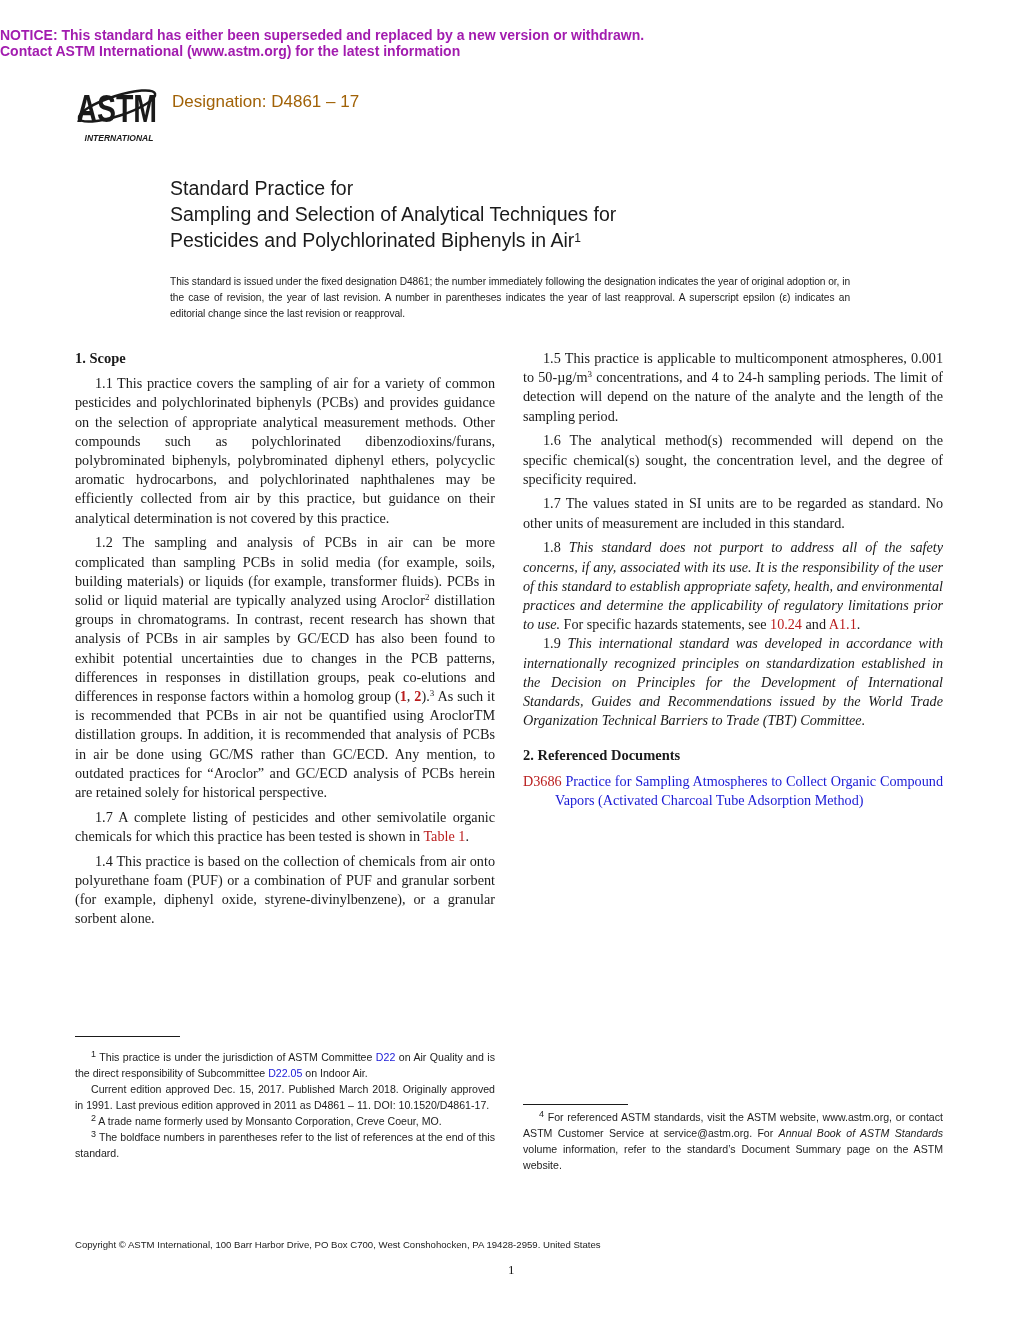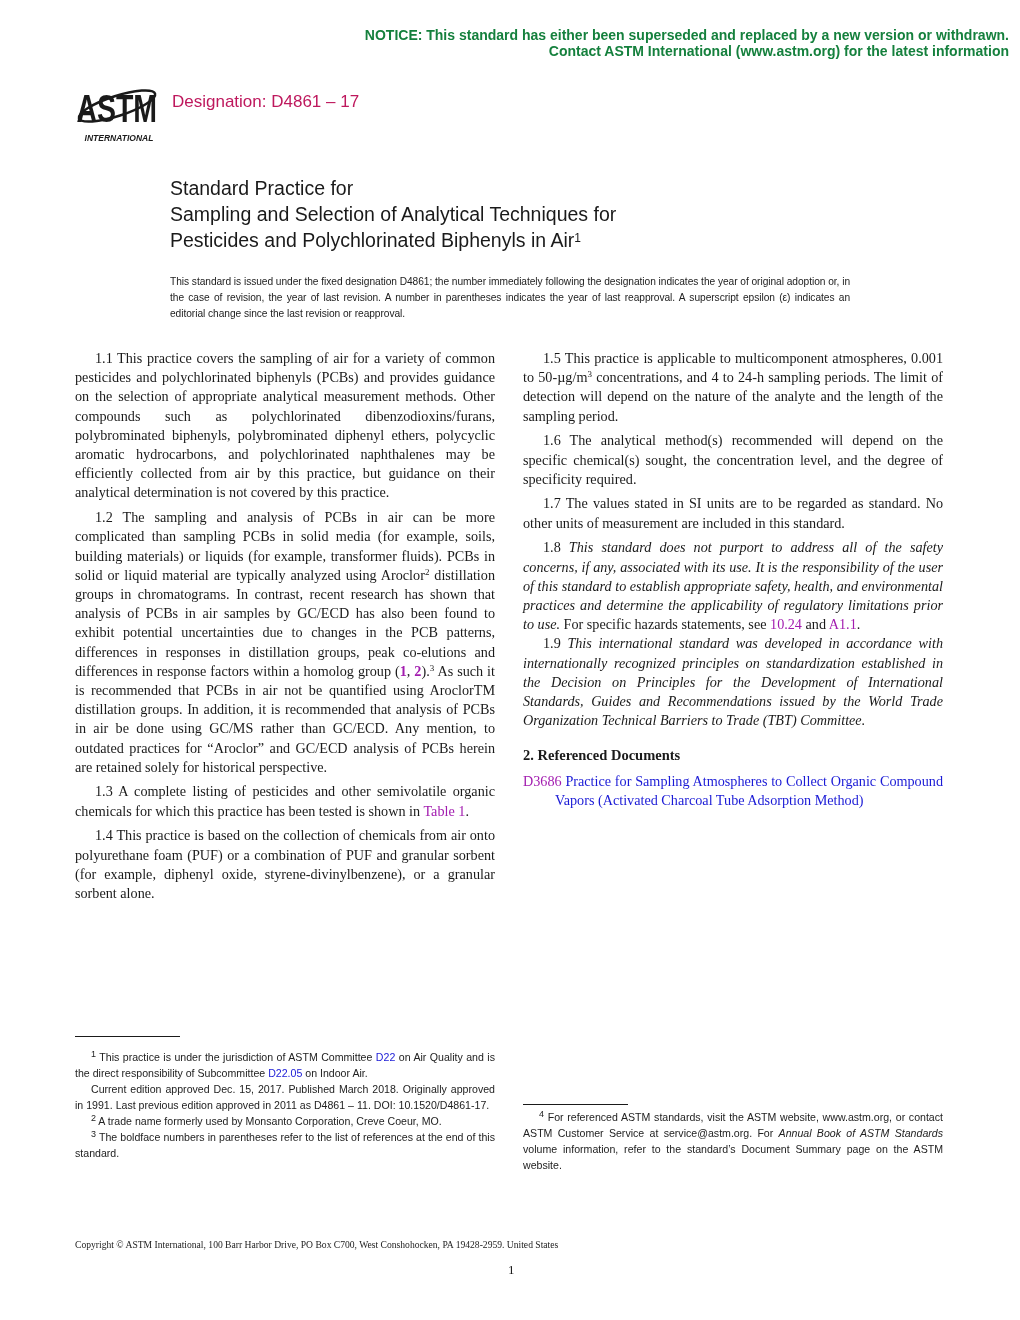--- a/index.html
+++ b/index.html
@@ -1,45 +1,45 @@
 <!DOCTYPE html>
 <html><head>
 <meta charset="utf-8">
 <style>
   html, body { margin: 0; padding: 0; background: #ffffff; }
   body { width: 1020px; height: 1320px; position: relative; overflow: hidden;
          font-family: "Liberation Serif", serif; color: #1a1a1a; }
-  .notice { position: absolute; top: 27px; left: 0; width: 1009px; text-align: right;
-            font-family: "Liberation Sans", sans-serif; font-weight: bold; color: #15803d;
+  .notice { position: absolute; top: 27px; left: 0; width: 1009px; text-align: left;
+            font-family: "Liberation Sans", sans-serif; font-weight: bold; color: #a21caf;
             font-size: 14px; line-height: 16px; }
   .logo { position: absolute; left: 74px; top: 74px; width: 86px; height: 70px; }
   .designation { position: absolute; left: 172px; top: 92px; font-family: "Liberation Sans", sans-serif;
-                 font-size: 17px; color: #be185d; }
+                 font-size: 17px; color: #a16207; }
   .title { position: absolute; left: 170px; top: 175px; font-family: "Liberation Sans", sans-serif;
            font-weight: normal; font-size: 19.5px; line-height: 26px; color: #1a1a1a; }
   .title sup { font-size: 12px; vertical-align: top; position: relative; top: -2px; }
   .intro { position: absolute; left: 170px; top: 274px; width: 680px; font-size: 10.2px;
            line-height: 16px; color: #222; text-align: justify; font-family: "Liberation Sans", sans-serif;
            letter-spacing: -0.05px; }
   .col { position: absolute; top: 349px; width: 420px; font-size: 14.2px; line-height: 19.2px; }
   .col.left { left: 75px; }
   .col.right { left: 523px; }
   .col p { margin: 0 0 5.5px 0; text-align: justify; text-indent: 20px; }
   .col h2 { margin: 0 0 6px 0; font-size: 14.5px; font-weight: bold; }
-  .red { color: #a21caf; }
+  .red { color: #b91c1c; }
   .blue { color: #1a1ad6; }
   .bold { font-weight: bold; }
   em { font-style: italic; }
   sup { font-size: 9px; vertical-align: top; position: relative; top: -3px; }
   .ref { margin: 0; padding-left: 32px; text-indent: -32px; text-align: justify; }
   .fn-rule { position: absolute; height: 1px; background: #1a1a1a; width: 105px; }
   .footnotes { position: absolute; font-size: 10.6px; line-height: 16px; color: #222; text-align: justify;
                font-family: "Liberation Sans", sans-serif; }
   .footnotes p { margin: 0; text-indent: 16px; }
-  .copyright { position: absolute; left: 75px; top: 1239px; font-family: Liberation Serif, serif;
+  .copyright { position: absolute; left: 75px; top: 1239px; font-family: Liberation Sans, sans-serif;
                font-size: 9.6px; color: #222; }
   .pagenum { position: absolute; left: 508px; top: 1262px; font-size: 13px; }
 </style>
 </head>
 <body>
 
 <div class="notice">
   <div>NOTICE: This standard has either been superseded and replaced by a new version or withdrawn.</div>
   <div>Contact ASTM International (www.astm.org) for the latest information</div>
 </div>
@@ -56,23 +56,24 @@
 
 <div class="title">
   <div>Standard Practice for</div>
   <div>Sampling and Selection of Analytical Techniques for</div>
   <div><span>Pesticides and Polychlorinated Biphenyls in Air</span><sup>1</sup></div>
 </div>
 
 <div class="intro">This standard is issued under the fixed designation D4861; the number immediately following the designation indicates the year of original adoption or, in the case of revision, the year of last revision. A number in parentheses indicates the year of last reapproval. A superscript epsilon (ε) indicates an editorial change since the last revision or reapproval.</div>
 
 <div class="col left">
+  <h2>1.  Scope</h2>
   <p>1.1  This practice covers the sampling of air for a variety of common pesticides and polychlorinated biphenyls (PCBs) and provides guidance on the selection of appropriate analytical measurement methods. Other compounds such as polychlorinated dibenzodioxins/furans, polybrominated biphenyls, polybrominated diphenyl ethers, polycyclic aromatic hydrocarbons, and polychlorinated naphthalenes may be efficiently collected from air by this practice, but guidance on their analytical determination is not covered by this practice.</p>
   <p><span>1.2  The sampling and analysis of PCBs in air can be more complicated than sampling PCBs in solid media (for example, soils, building materials) or liquids (for example, transformer fluids). PCBs in solid or liquid material are typically analyzed using Aroclor</span><sup>2</sup><span> distillation groups in chromatograms. In contrast, recent research has shown that analysis of PCBs in air samples by GC/ECD has also been found to exhibit potential uncertainties due to changes in the PCB patterns, differences in responses in distillation groups, peak co-elutions and differences in response factors within a homolog group (</span><a class="red bold">1</a><span>, </span><a class="red bold">2</a><span>).</span><sup>3</sup><span> As such it is recommended that PCBs in air not be quantified using AroclorTM distillation groups. In addition, it is recommended that analysis of PCBs in air be done using GC/MS rather than GC/ECD. Any mention, to outdated practices for “Aroclor” and GC/ECD analysis of PCBs herein are retained solely for historical perspective.</span></p>
-  <p><span>1.3  A complete listing of pesticides and other semivolatile organic chemicals for which this practice has been tested is shown in </span><a class="red">Table 1</a><span>.</span></p>
+  <p><span>1.7  A complete listing of pesticides and other semivolatile organic chemicals for which this practice has been tested is shown in </span><a class="red">Table 1</a><span>.</span></p>
   <p>1.4  This practice is based on the collection of chemicals from air onto polyurethane foam (PUF) or a combination of PUF and granular sorbent (for example, diphenyl oxide, styrene-divinylbenzene), or a granular sorbent alone.</p>
 </div>
 
 <div class="fn-rule" style="left:75px; top:1036px;"></div>
 <div class="footnotes" style="left:75px; top:1049px; width:420px;">
   <p><sup>1</sup><span> This practice is under the jurisdiction of ASTM Committee </span><a class="blue">D22</a><span> on Air Quality and is the direct responsibility of Subcommittee </span><a class="blue">D22.05</a><span> on Indoor Air.</span></p>
   <p>Current edition approved Dec. 15, 2017. Published March 2018. Originally approved in 1991. Last previous edition approved in 2011 as D4861 – 11. DOI: 10.1520/D4861-17.</p>
   <p><sup>2</sup><span> A trade name formerly used by Monsanto Corporation, Creve Coeur, MO.</span></p>
   <p><sup>3</sup><span> The boldface numbers in parentheses refer to the list of references at the end of this standard.</span></p>
 </div>

